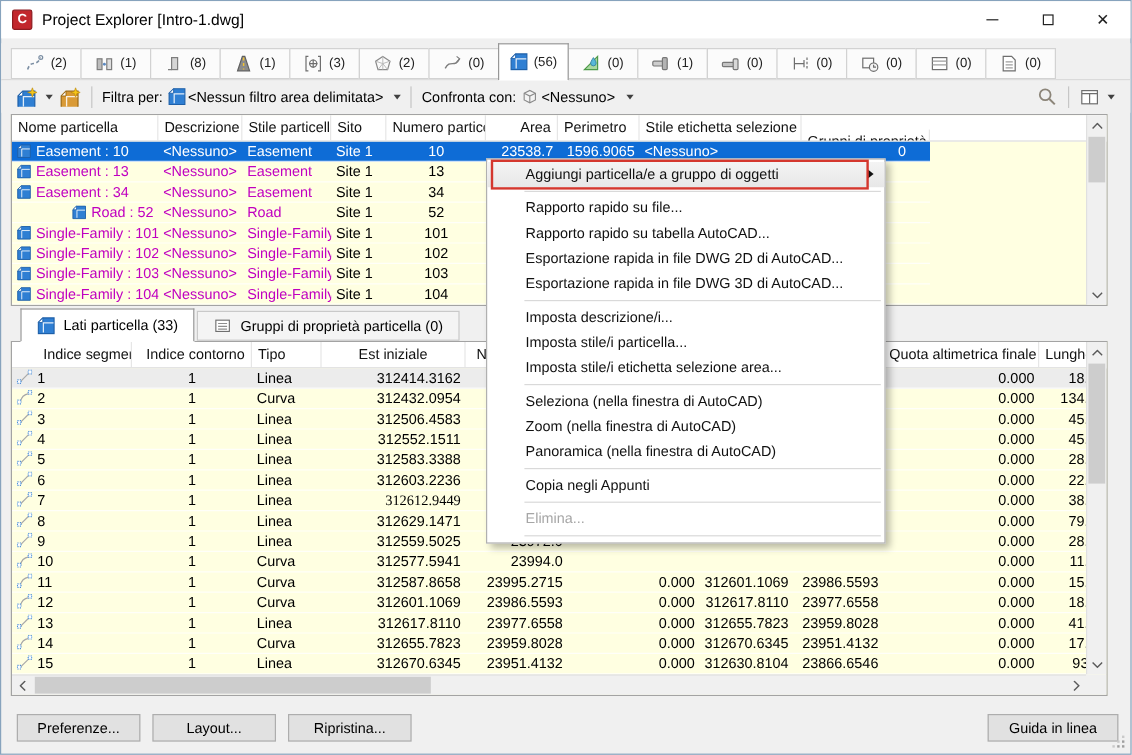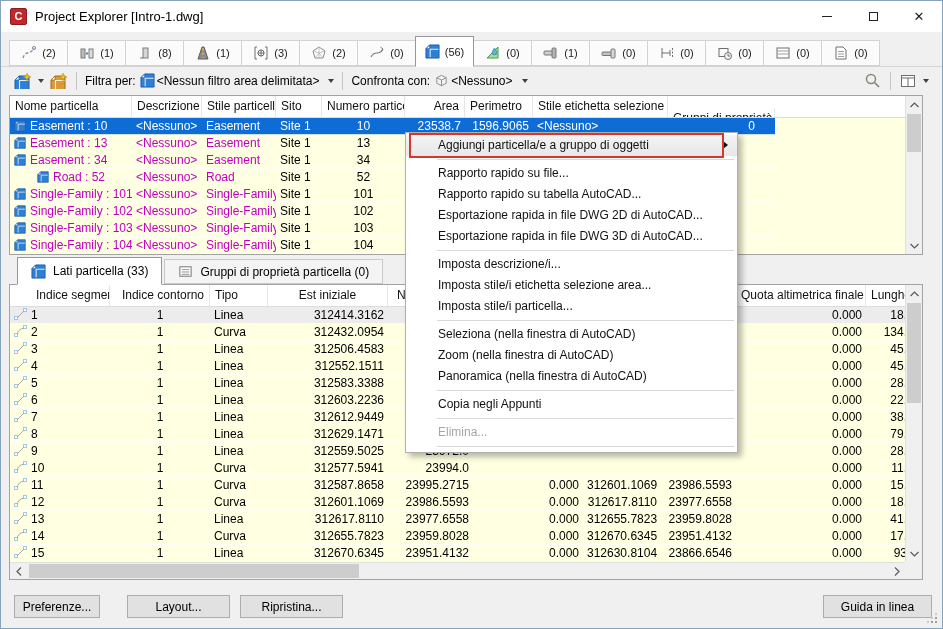--- a/index.html
+++ b/index.html
@@ -78,21 +78,21 @@
   
   .subtabs{position:absolute;top:255px;left:8px;right:8px;height:28px;display:flex;align-items:flex-end;
            padding-left:8px;background:#f0f0f0;z-index:4;}
   .stab{height:25px;display:flex;align-items:center;gap:7px;padding:0 13px;font-size:12px;color:#000;
         background:#f4f4f4;border:1px solid #c9c9c9;box-sizing:border-box;margin-right:2px;}
   .stab.active{background:#ffffff;border-color:#979797;height:28px;margin-bottom:-1px;border-bottom:1px solid #fff;z-index:6;}
 
   
   .fbtn{position:absolute;top:594px;height:23px;background:#e1e1e1;border:1px solid #adadad;
         font-size:12px;color:#000;text-align:center;line-height:21px;box-sizing:border-box;}
-  #btn-pref{left:13px;width:86px;}
+  #btn-pref{left:13px;width:103px;}
   #btn-layout{left:126px;width:103px;}
   #btn-riprist{left:239px;width:103px;}
   #btn-help{left:822px;width:109px;}
   .grip{position:absolute;right:5px;bottom:5px;width:10px;height:10px;}
   .grip::after{content:"";position:absolute;right:0;bottom:0;width:2px;height:2px;background:#9f9f9f;
         box-shadow:-4px 0 0 #9f9f9f,-8px 0 0 #c9c9c9,0 -4px 0 #9f9f9f,0 -8px 0 #c9c9c9,-4px -4px 0 #c9c9c9;}
 
   
   .menu{position:absolute;left:404px;top:131px;width:333px;background:#ffffff;border:1px solid #b0b0b0;
         box-shadow:4px 4px 6px rgba(0,0,0,0.28);padding:2px 0;z-index:20;box-sizing:border-box;}
@@ -399,21 +399,21 @@
           <div class="cell al c-mag" style="width: 70px; text-align: left;">&lt;Nessuno&gt;</div>
           <div class="cell al c-mag" style="width: 74px; text-align: left;">Easement</div>
           <div class="cell al" style="width: 46px; text-align: left;">Site 1</div>
           <div class="cell ac" style="width: 83px; text-align: center;">34</div>
           <div class="cell ar" style="width: 60px; text-align: right;"></div>
           <div class="cell ar" style="width: 68px; text-align: right;"></div>
           <div class="cell al" style="width: 135px; text-align: left;"></div>
           <div class="cell ar" style="width: 107px; padding-right: 20px; text-align: right;"></div>
         </div>
         <div class="prow">
-          <div class="cell al c-mag" style="width: 122px; text-align: center;"><span class="mini"><svg width="12" height="12" viewBox="0 0 16 16">
+          <div class="cell al c-mag" style="width: 122px; text-align: right;"><span class="mini"><svg width="12" height="12" viewBox="0 0 16 16">
                 <path d="M1 5 L5 1 H15 V15 H1 Z" fill="#2f7fd3" stroke="#1d5fa8"></path>
                 <path d="M1 5 L5 1 V5 Z" fill="#fff" stroke="#1d5fa8" stroke-width="0.8"></path>
                 <path d="M5.5 14 V5.5 H14.5" fill="none" stroke="#ffffff" stroke-width="1.1" opacity="0.85"></path>
               </svg></span><span>Road : 52</span></div>
           <div class="cell al c-mag" style="width: 70px; text-align: left;">&lt;Nessuno&gt;</div>
           <div class="cell al c-mag" style="width: 74px; text-align: left;">Road</div>
           <div class="cell al" style="width: 46px; text-align: left;">Site 1</div>
           <div class="cell ac" style="width: 83px; text-align: center;">52</div>
           <div class="cell ar" style="width: 60px; text-align: right;"></div>
           <div class="cell ar" style="width: 68px; text-align: right;"></div>
@@ -632,21 +632,21 @@
           <div class="cell ar" style="width: 45px; text-align: right;">22.</div>
         </div>
         <div class="srow">
           <div class="cell al" style="width: 100px; text-align: left;"><span class="mini"><svg width="13" height="13" viewBox="0 0 13 13">
                 <line x1="3" y1="10" x2="10" y2="3" stroke="#a8a8a8" stroke-width="1"></line>
                 <rect x="0.5" y="8.5" width="3" height="3" fill="#fff" stroke="#4d90d9" stroke-dasharray="1 1"></rect>
                 <rect x="9.5" y="0.5" width="3" height="3" fill="#fff" stroke="#4d90d9" stroke-dasharray="1 1"></rect>
               </svg></span><span>7</span></div>
           <div class="cell ac" style="width: 100px; text-align: center;">1</div>
           <div class="cell al" style="width: 58px; text-align: left;">Linea</div>
-          <div class="cell ar" style="width: 120px; text-align: right;">312612.9449</div>
+          <div class="cell ar" style="width: 120px; text-align: right; font-family: Liberation Serif, serif;">312612.9449</div>
           <div class="cell ar" style="width: 85px; text-align: right;">23900.</div>
           <div class="cell ar" style="width: 110px; text-align: right;"></div>
           <div class="cell ar" style="width: 78px; text-align: right;"></div>
           <div class="cell ar" style="width: 75px; text-align: right;"></div>
           <div class="cell ar" style="width: 130px; text-align: right;">0.000</div>
           <div class="cell ar" style="width: 45px; text-align: right;">38.</div>
         </div>
         <div class="srow">
           <div class="cell al" style="width: 100px; text-align: left;"><span class="mini"><svg width="13" height="13" viewBox="0 0 13 13">
                 <line x1="3" y1="10" x2="10" y2="3" stroke="#a8a8a8" stroke-width="1"></line>
@@ -816,22 +816,22 @@
 
   <div class="menu" id="ctx-menu">
       <div class="mi hl">Aggiungi particella/e a gruppo di oggetti<span class="subarr"></span></div>
       <div class="msep"></div>
       <div class="mi">Rapporto rapido su file...</div>
       <div class="mi">Rapporto rapido su tabella AutoCAD...</div>
       <div class="mi">Esportazione rapida in file DWG 2D di AutoCAD...</div>
       <div class="mi">Esportazione rapida in file DWG 3D di AutoCAD...</div>
       <div class="msep"></div>
       <div class="mi">Imposta descrizione/i...</div>
+      <div class="mi">Imposta stile/i particella...</div>
       <div class="mi">Imposta stile/i etichetta selezione area...</div>
-      <div class="mi">Imposta stile/i particella...</div>
       <div class="msep"></div>
       <div class="mi">Seleziona (nella finestra di AutoCAD)</div>
       <div class="mi">Zoom (nella finestra di AutoCAD)</div>
       <div class="mi">Panoramica (nella finestra di AutoCAD)</div>
       <div class="msep"></div>
       <div class="mi">Copia negli Appunti</div>
       <div class="msep"></div>
       <div class="mi dis">Elimina...</div>
       <div class="msep"></div>
       <div class="redbox"></div>

